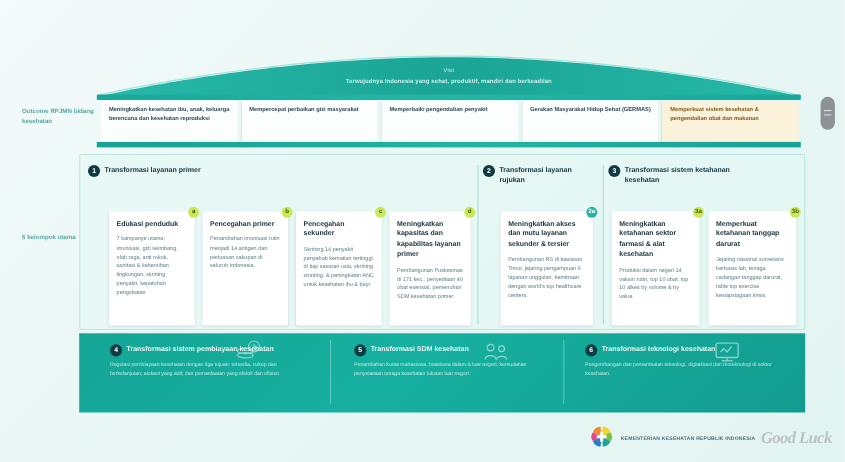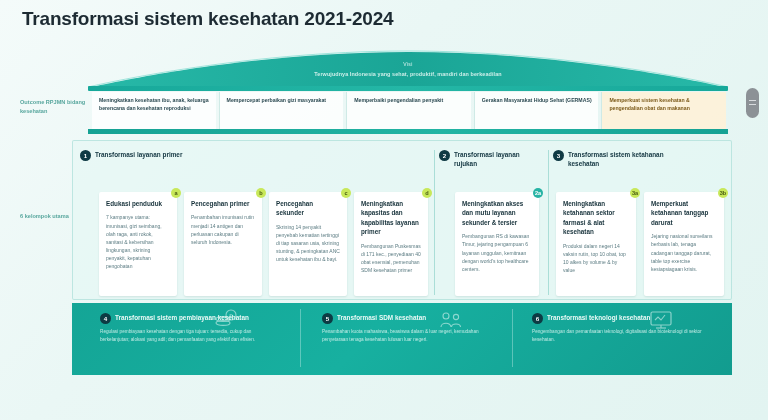--- a/index.html
+++ b/index.html
@@ -150,21 +150,20 @@
   #goodluck {
     font-family: "Liberation Serif", serif; font-style: italic; font-weight: bold;
     font-size: 15px; color: #b9c2c6; line-height: .82; letter-spacing: -.5px;
   }
 </style>
 </head>
 <body>
 
 <div id="slide">
 
-  <div id="title">Transformasi sistem kesehatan 2021-2024</div>
 
   <div id="roof">
     <svg width="640" height="40" viewBox="0 0 640 40">
       <defs>
         <linearGradient id="rg" x1="0" y1="0" x2="1" y2="0">
           <stop offset="0" stop-color="#27b9a8"></stop>
           <stop offset="50%" stop-color="#1aa596"></stop>
           <stop offset="100%" stop-color="#27b9a8"></stop>
         </linearGradient>
       </defs>
@@ -301,14 +300,30 @@
         <path d="M6,10 L9,7 L12,10 L16,5" fill="none" stroke="#d9f4f0" stroke-width="1.1"></path>
       </svg>
     </div>
   </div>
 
   <div id="scroll-thumb">
     <i></i>
     <i></i>
   </div>
 
+  <div id="footer">
+    <div>
+      <svg width="24" height="24" viewBox="0 0 24 24">
+        <path d="M12,12 L4,8 C2,11 2,14 4,16 L12,12Z" fill="#e04a8c"></path>
+        <path d="M12,12 L11,3 C7.5,3 5,5 4,8 L12,12Z" fill="#f08a2e"></path>
+        <path d="M12,12 L20,8 C19,5 16.5,3 13,3 L12,12Z" fill="#f6d32d"></path>
+        <path d="M12,12 L20,16 C22,14 22,11 20,8 L12,12Z" fill="#7ac143"></path>
+        <path d="M12,12 L13,21 C16.5,21 19,19 20,16 L12,12Z" fill="#1fa59a"></path>
+        <path d="M12,12 L4,16 C5,19 7.5,21 11,21 L12,12Z" fill="#2b7cc4"></path>
+        <rect x="10.6" y="7.5" width="2.8" height="9" fill="#fff"></rect>
+        <rect x="7.5" y="10.6" width="9" height="2.8" fill="#fff"></rect>
+      </svg>
+    </div>
+    <div id="moh-text">KEMENTERIAN KESEHATAN REPUBLIK INDONESIA</div>
+    <div id="goodluck">Good Luck</div>
+  </div>
 
 </div>
 
 </body></html>

